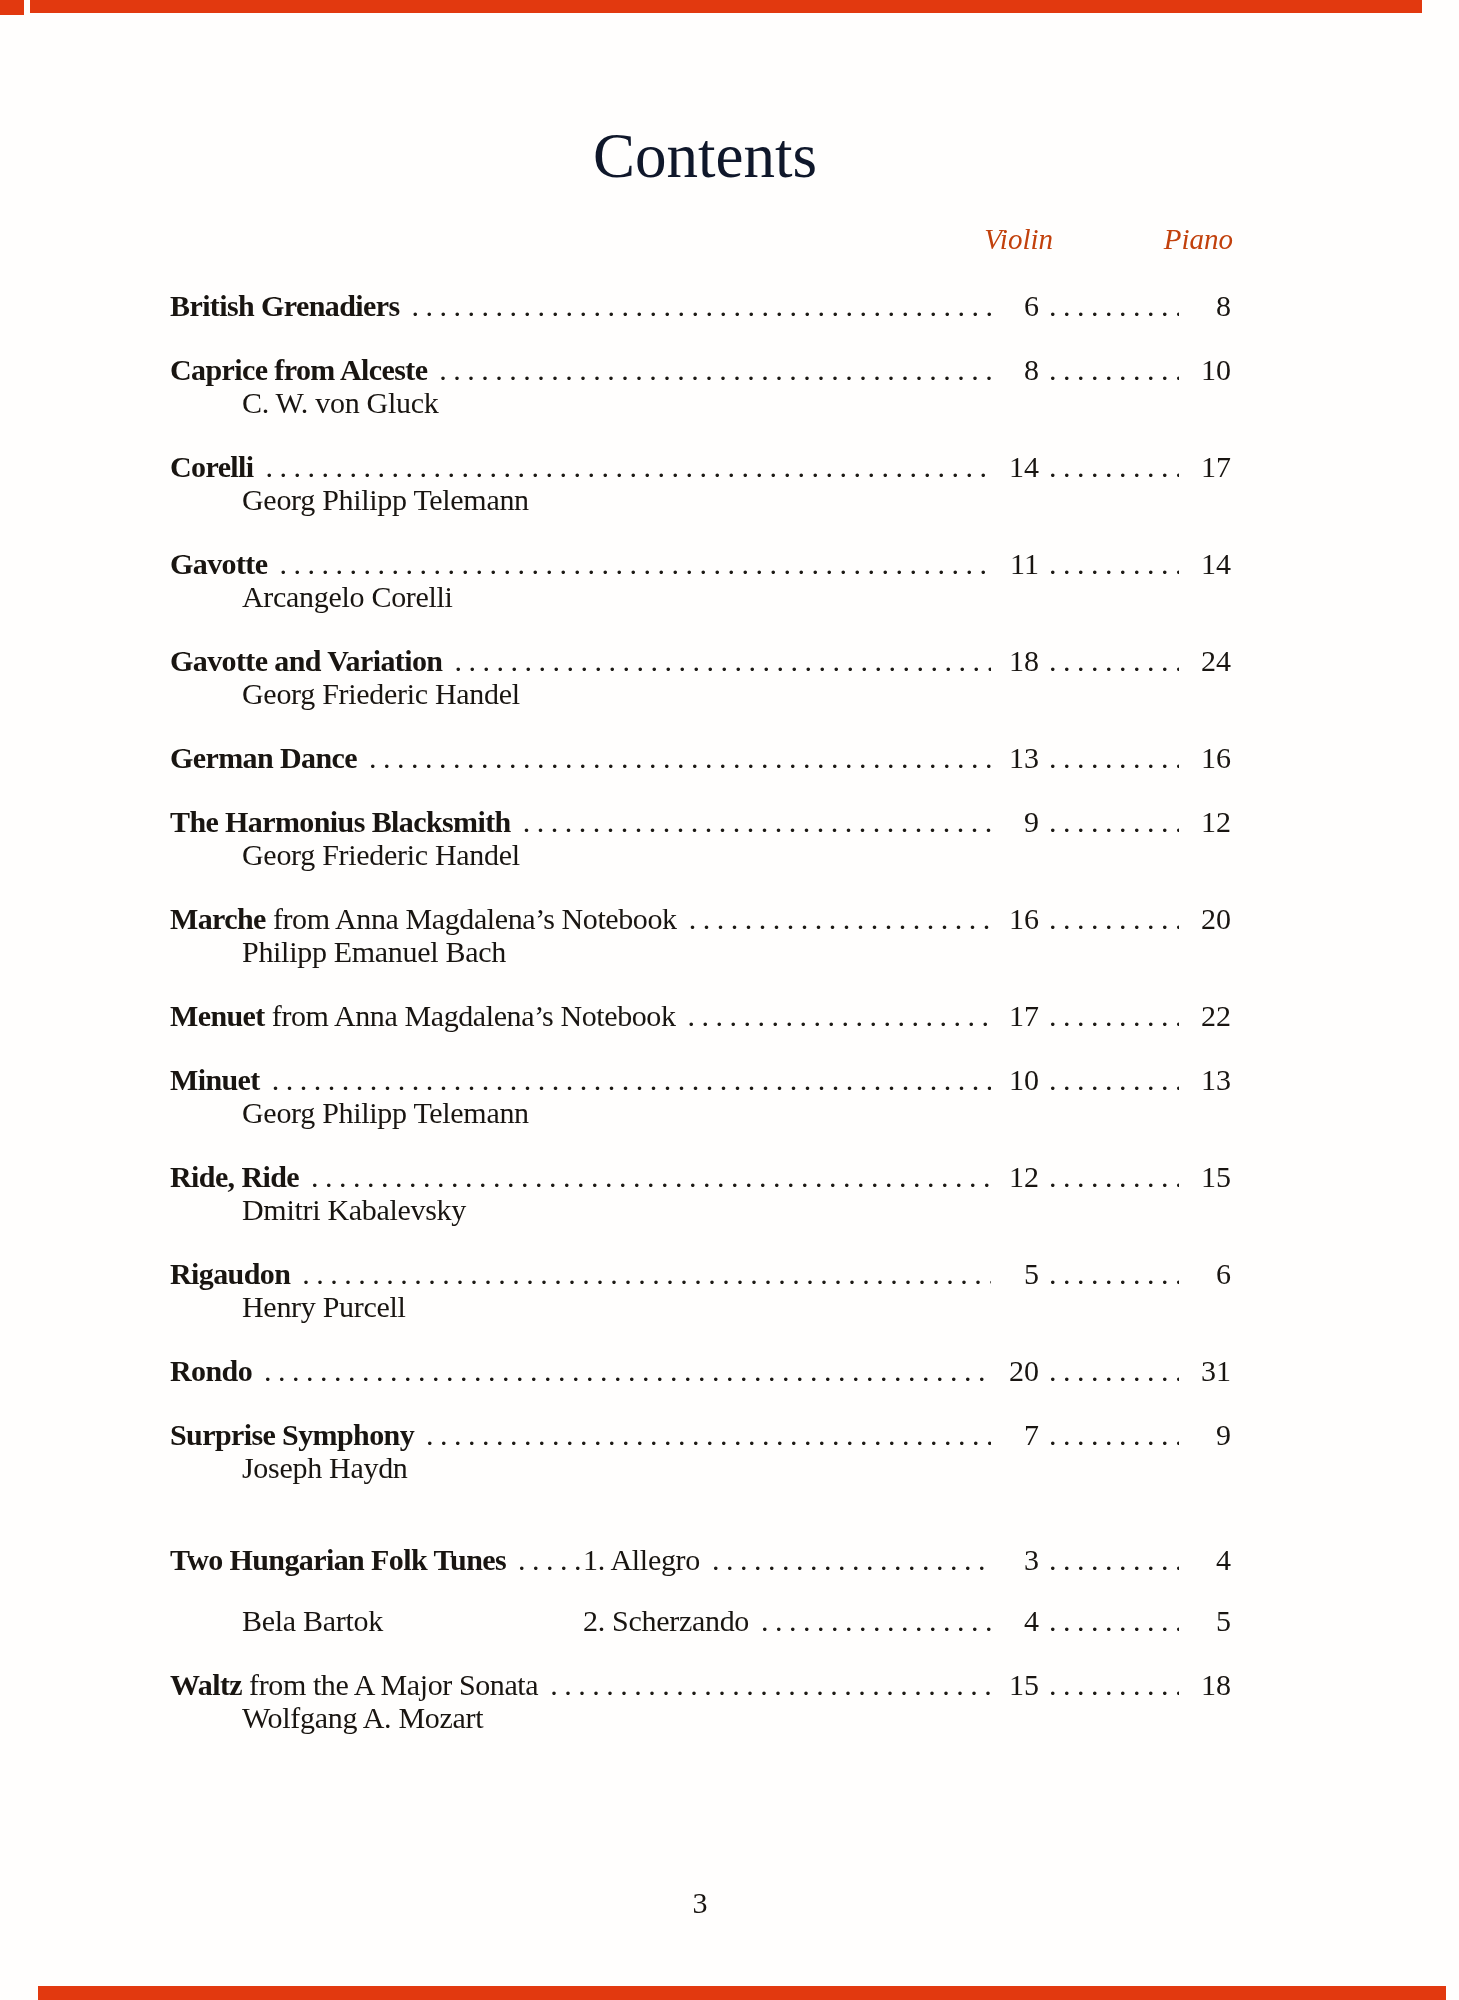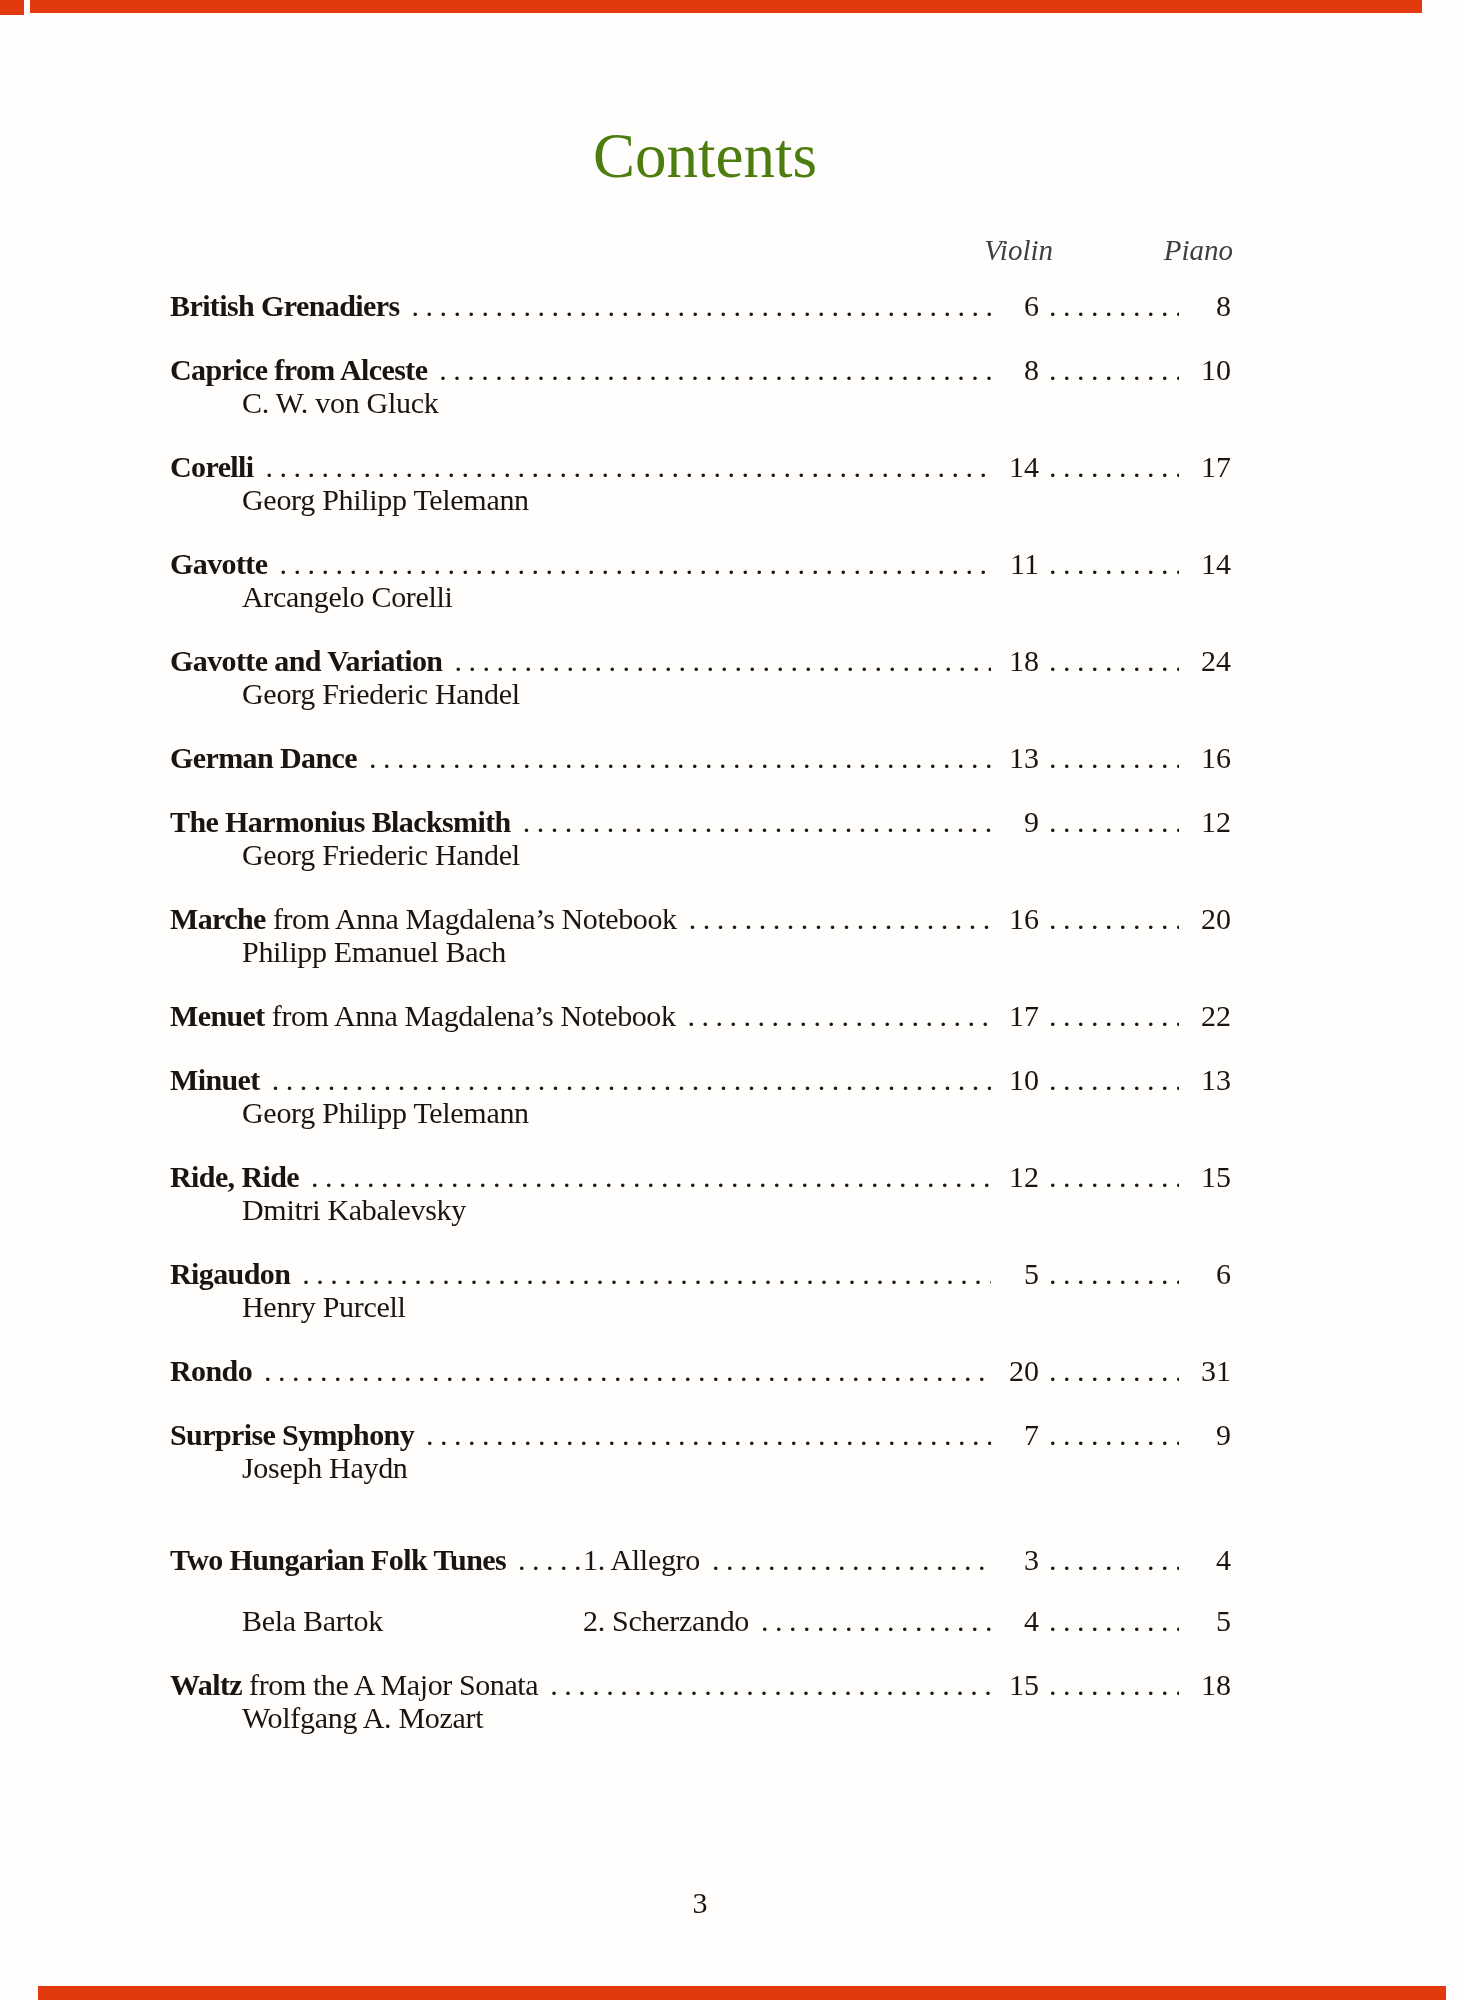--- a/index.html
+++ b/index.html
@@ -11,23 +11,23 @@
     font-family:"Liberation Serif","DejaVu Serif",serif;
     color:#1b1713;
   }
   
   .scan-corner{position:absolute;top:0;left:0;width:24px;height:15px;background:var(--scan,#e2390f);}
   .scan-top{position:absolute;top:0;left:30px;width:1392px;height:13px;background:var(--scan,#e2390f);}
   .scan-bottom{position:absolute;top:1986px;left:38px;width:1408px;height:14px;background:var(--scan,#e2390f);}
 
   .title{
     position:absolute;top:120px;left:0;width:1410px;margin:0;
-    text-align:center;font-size:63px;font-weight:400;color:#4d7c0f;
-  }
-  .hdr{position:absolute;top:234px;font-style:italic;font-size:29px;color:#404040;}
+    text-align:center;font-size:63px;font-weight:400;color:#0f172a;
+  }
+  .hdr{position:absolute;top:223px;font-style:italic;font-size:29px;color:#c2410c;}
   .hdr-violin{right:406px;}
   .hdr-piano{right:226px;}
 
   .toc{position:absolute;top:289px;left:170px;width:1061px;color:#191511;}
   .entry{margin-bottom:31px;}
   .t-line{display:flex;align-items:baseline;line-height:33px;font-size:30px;}
   .t{white-space:nowrap;flex:0 0 auto;}
   .t-bold{font-weight:700;letter-spacing:-0.6px;white-space:nowrap;}
   .t-rest{letter-spacing:-0.4px;white-space:nowrap;}
   .dots{

